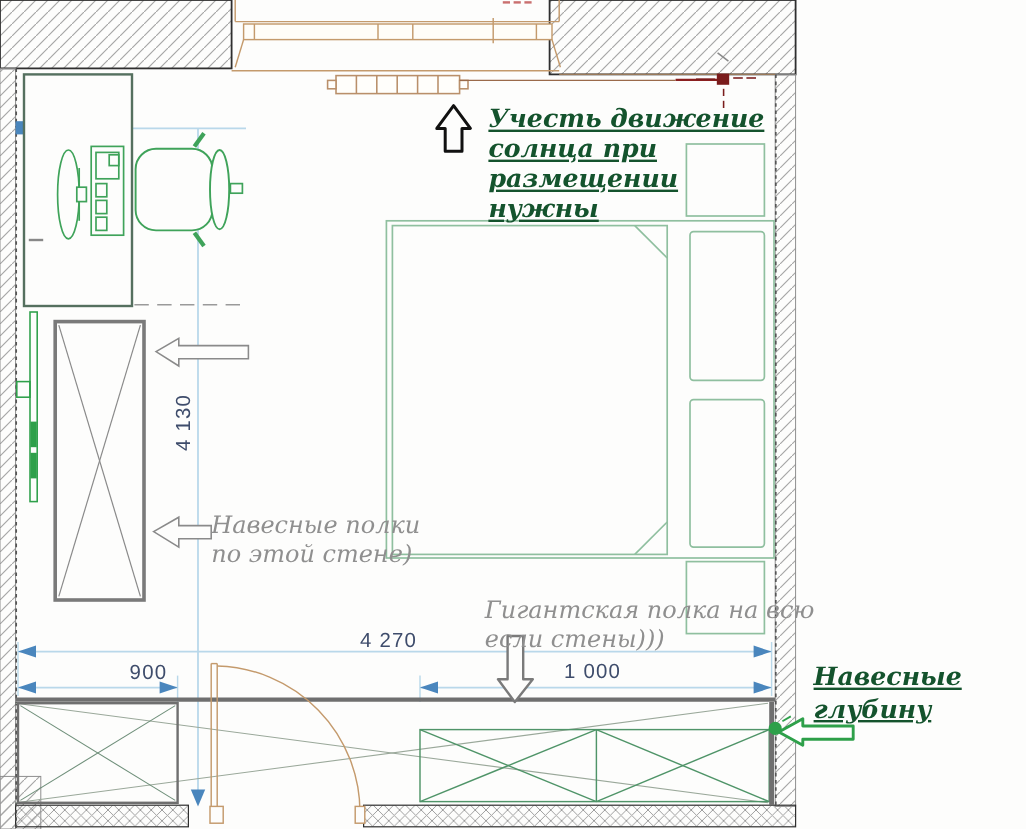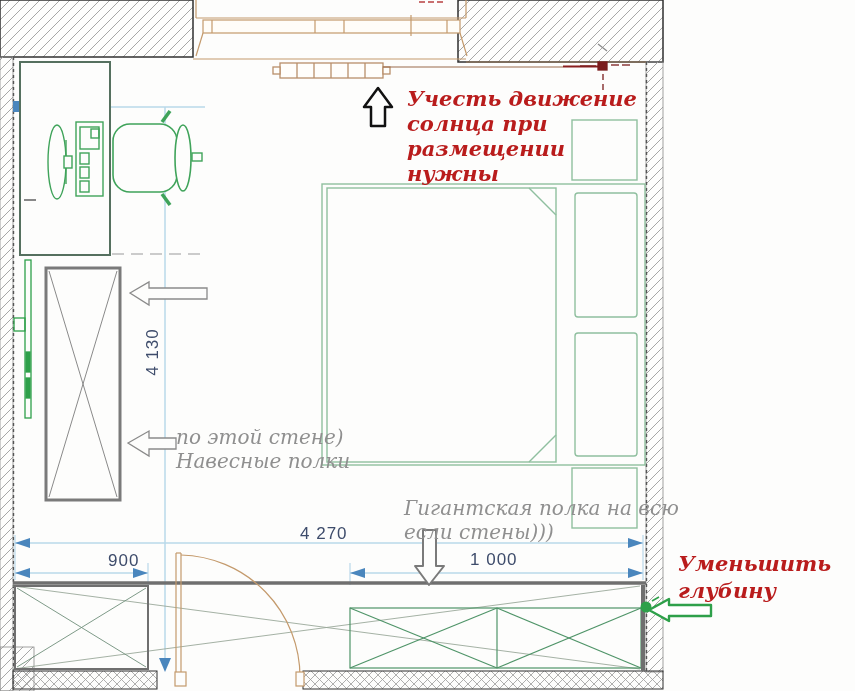--- a/index.html
+++ b/index.html
@@ -2,21 +2,21 @@
 <html><head>
 <meta charset="utf-8">
 <style>
   html,body{margin:0;padding:0;background:#ffffff;}
   #screen{
     position:relative;width:855px;height:691px;background:#fdfdfc;overflow:hidden;
     font-family:"DejaVu Serif", serif;
   }
   svg{position:absolute;left:0;top:0;}
   .note{position:absolute;font-style:italic;line-height:25px;font-size:21px;white-space:nowrap;}
-  .note-black{color:#b91c1c;font-weight:600;}
+  .note-black{color:#14532d;font-weight:600;text-decoration:underline;}
   .note-gray{color:#8f8f8f;font-weight:400;}
   .note-gray2{color:#8f8f8f;font-weight:400;line-height:24px;}
   .dim{
     position:absolute;font-family:"Liberation Sans", sans-serif;font-size:17px;
     color:#3e4c6b;letter-spacing:1px;white-space:nowrap;
   }
   .dim-v{
     left:113px;top:342px;width:80px;height:20px;text-align:center;
     transform:rotate(-90deg);
   }
@@ -211,31 +211,31 @@
 </svg>
 
   <div class="note note-black" style="left:407px;top:86px;">
     <div>Учесть движение</div>
     <div>солнца при</div>
     <div>размещении</div>
     <div>нужны</div>
   </div>
 
   <div class="note note-gray" style="left:176px;top:426px;line-height:23.5px;font-size:20px;">
+    <div>Навесные полки</div>
     <div>по этой стене)</div>
-    <div>Навесные полки</div>
   </div>
 
   <div class="note note-gray2" style="left:364px;top:496px;font-size:20px;margin-left:40px;">
     <div>Гигантская полка на всю</div>
     <div>если стены)))</div>
   </div>
 
   <div class="note note-black" style="left:678px;top:550px;line-height:27px;">
-    <div>Уменьшить</div>
+    <div>Навесные</div>
     <div>глубину</div>
   </div>
 
   <div class="dim" style="left:300px;top:524px;text-align:center;">4 270</div>
   <div class="dim" style="left:64px;top:551px;margin-left:44px;">900</div>
   <div class="dim" style="left:470px;top:550px;">1 000</div>
   <div class="dim dim-v">4 130</div>
 
 </div>
 

